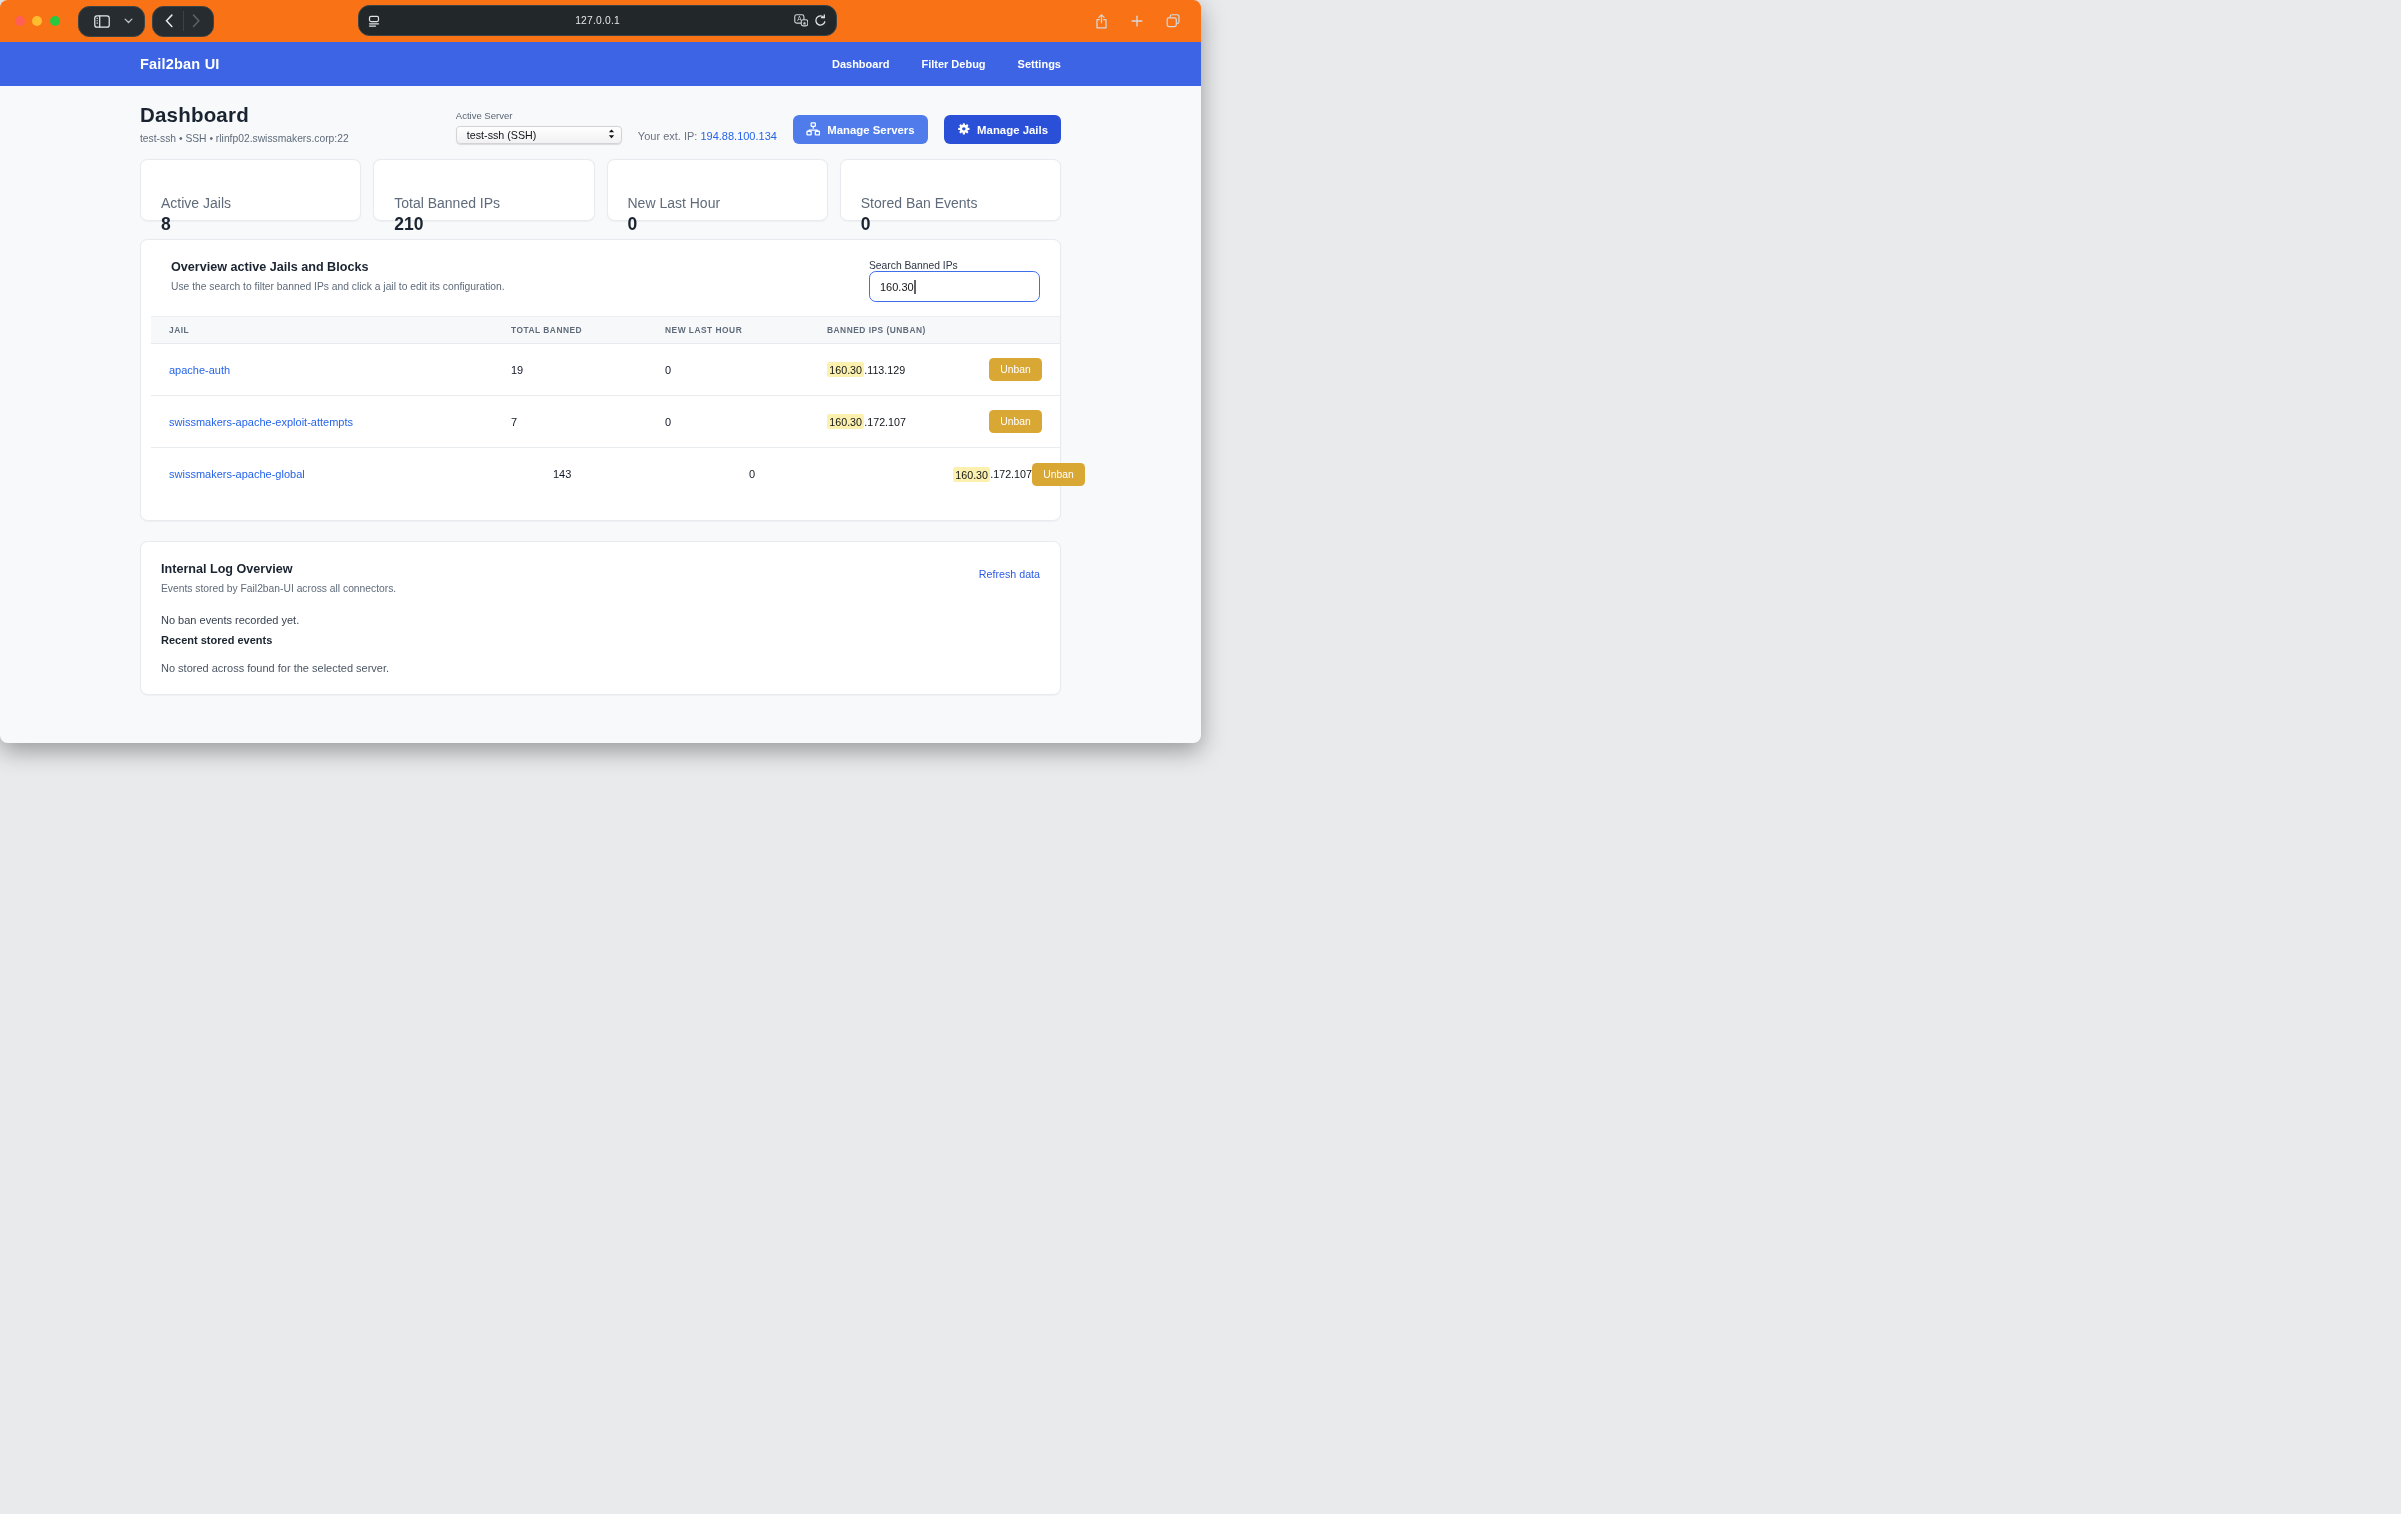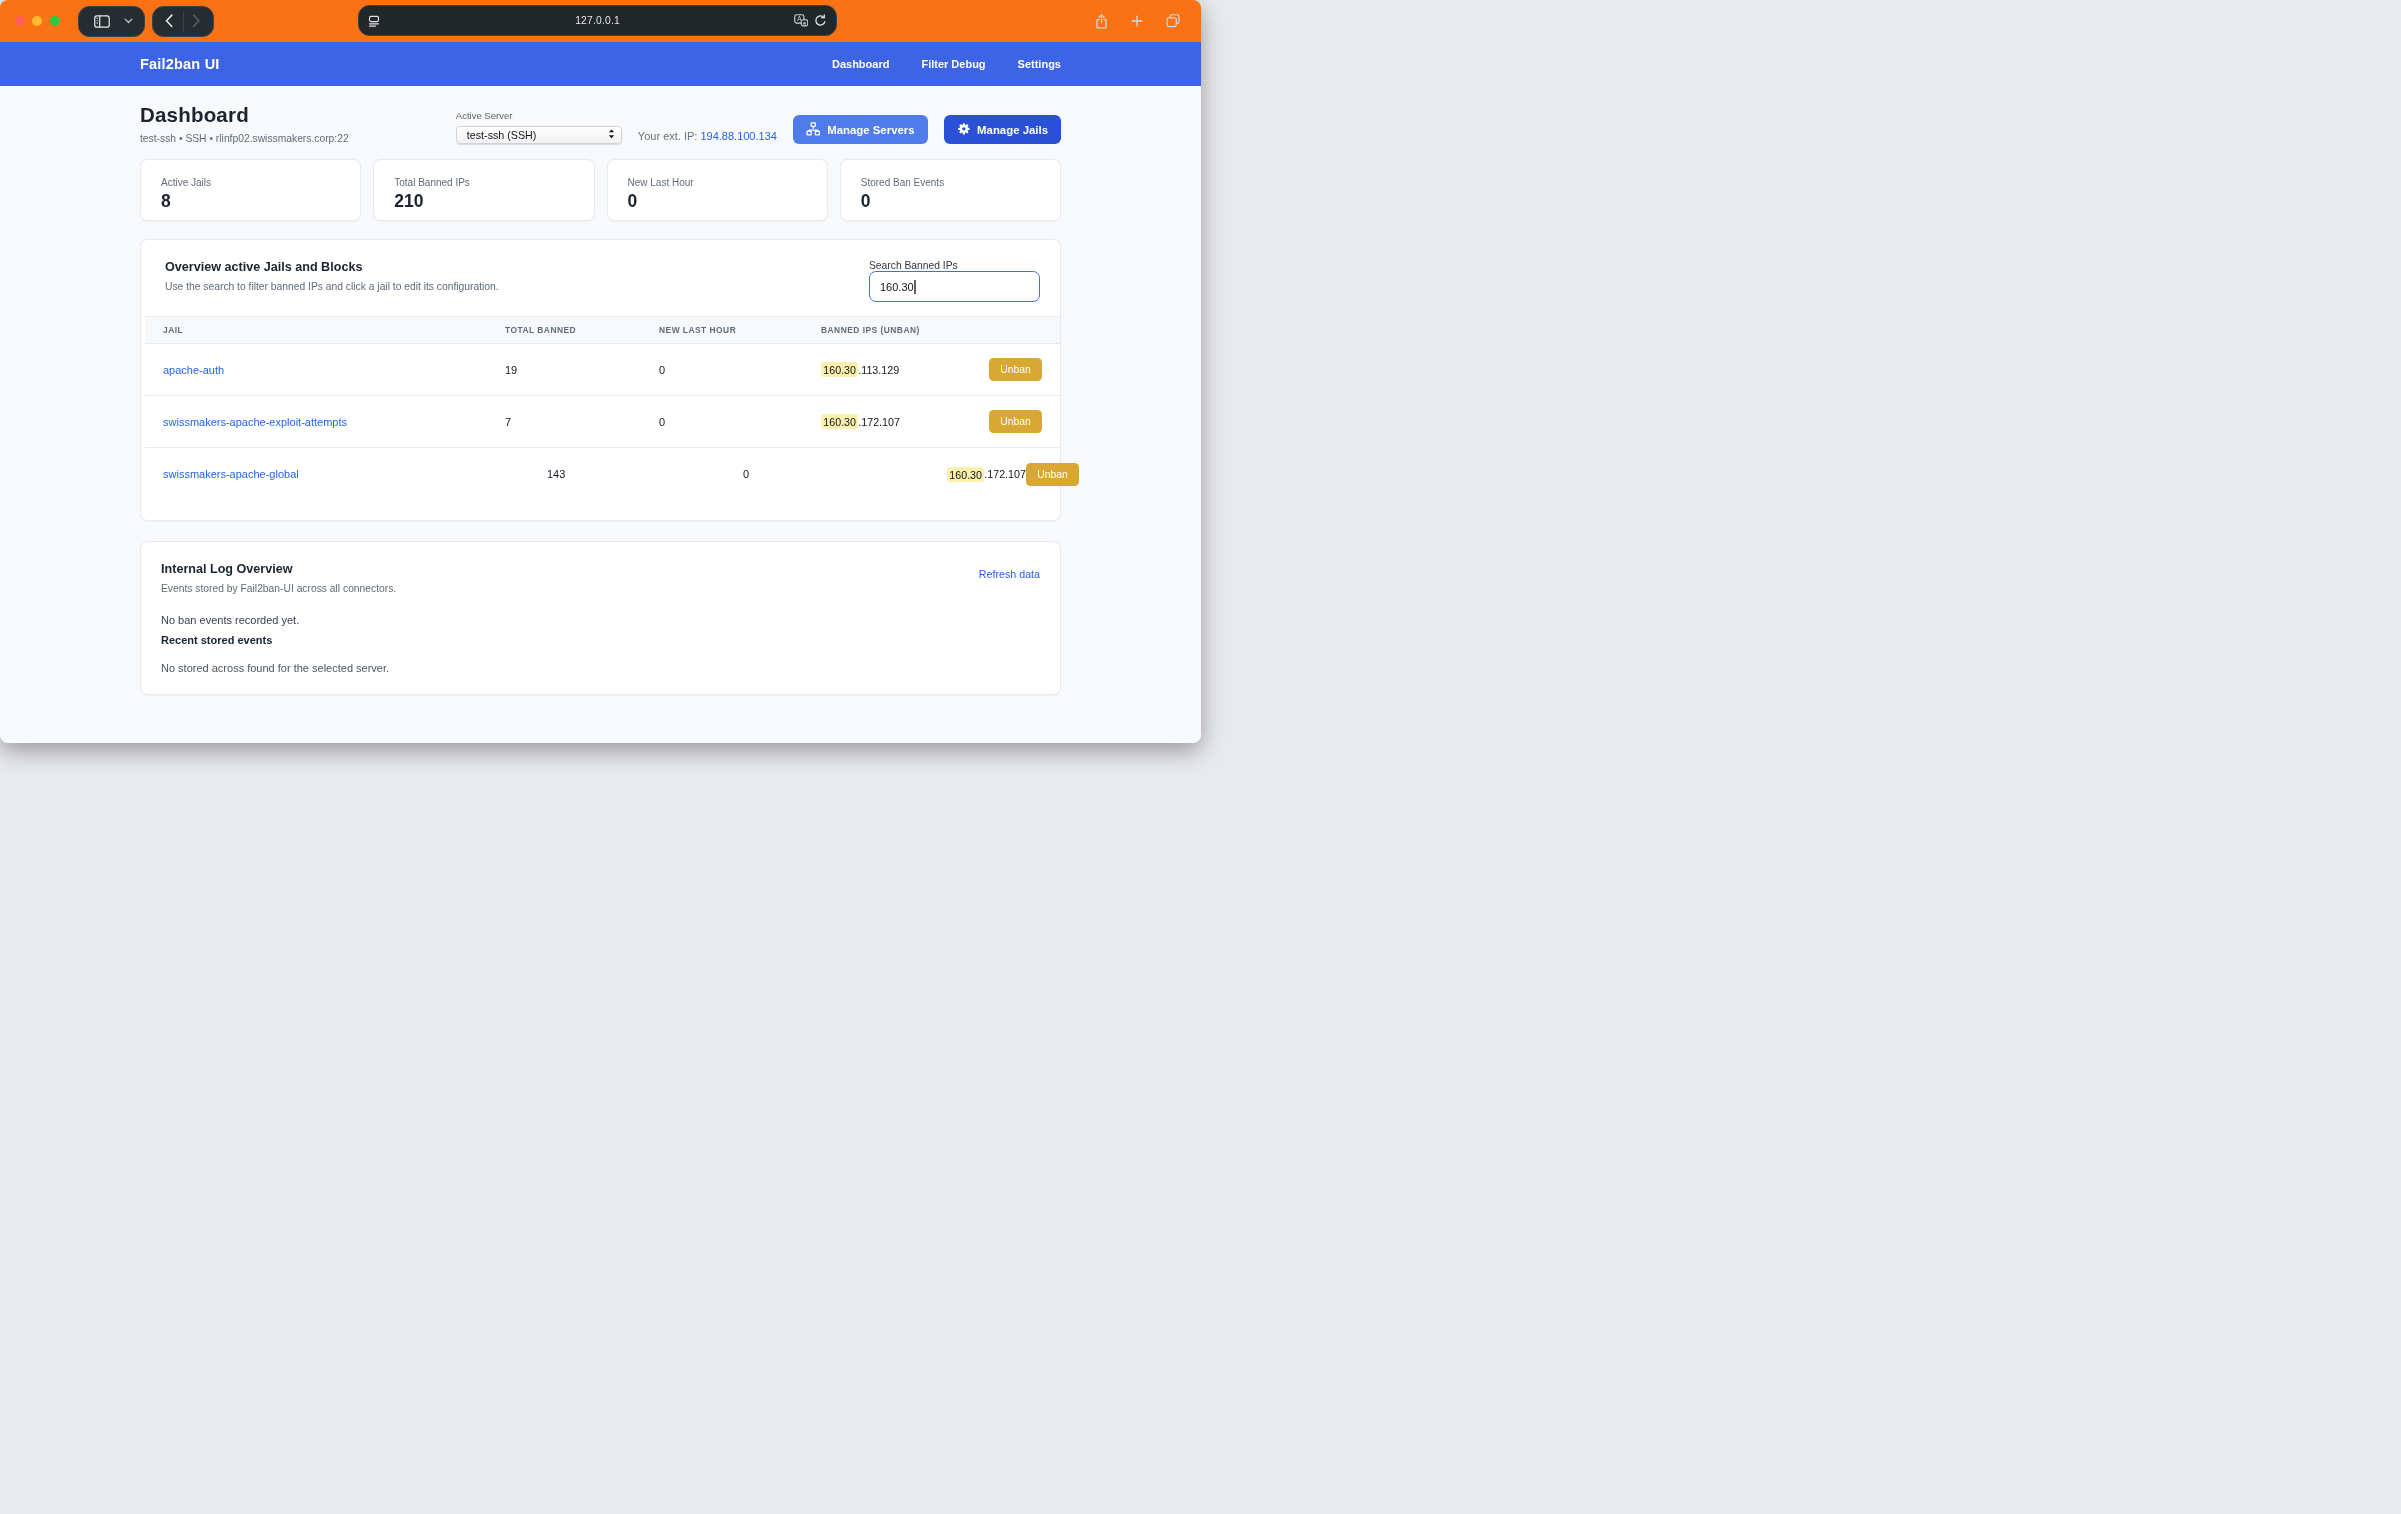--- a/index.html
+++ b/index.html
@@ -60,25 +60,25 @@
          font-weight:600; display:flex; align-items:center; gap:6.8px; padding:0 13px;
          cursor:pointer; font-family:inherit; }
   .btn-servers { background:#4f7cea; }
   .btn-jails { background:#2b50d8; }
 
   
   .stats { display:grid; grid-template-columns:repeat(4,1fr); gap:12px; margin-top:15px; }
   .card { background:#fff; border:0.8px solid #e7eaee; border-radius:7.6px;
           box-shadow:0 0.8px 1.5px rgba(16,24,40,.04); }
   .stat { padding:16.7px 20px; height:62px; }
-  .stat-label { font-size:10px; color:#5f6b7a; }
+  .stat-label { font-size:14px; color:#5f6b7a;margin-top:18px; }
   .stat-value { margin-top:3px; font-size:17.5px; font-weight:bold; color:#1a2330; }
 
   
-  .panel { margin-top:18px; padding:20px 0 20px 4px; }
+  .panel { margin-top:18px; padding:20px 0 20px 10px; }
   .panel-head { display:flex; padding:0 20px; }
   .panel-title { font-size:12.6px; font-weight:bold; color:#1a2330; }
   .panel-sub { margin-top:6.8px; font-size:10.3px; color:#5f6b7a; }
   .search-block { margin-left:auto; display:flex; flex-direction:column; align-items:flex-start; }
   .search-label { font-size:10.3px; font-weight:500; color:#2d3644; margin-bottom:0; }
   .search-input { width:171px; height:31px; border:1.5px solid #3f6fe8; border-radius:6.8px;
                   background:#fff; display:flex; align-items:center; padding:0 10px;
                   font-size:11px; color:#111418; cursor:text; }
   .caret { display:inline-block; width:1.1px; height:13.7px; background:#5f6368; margin-left:0.8px; }
 

